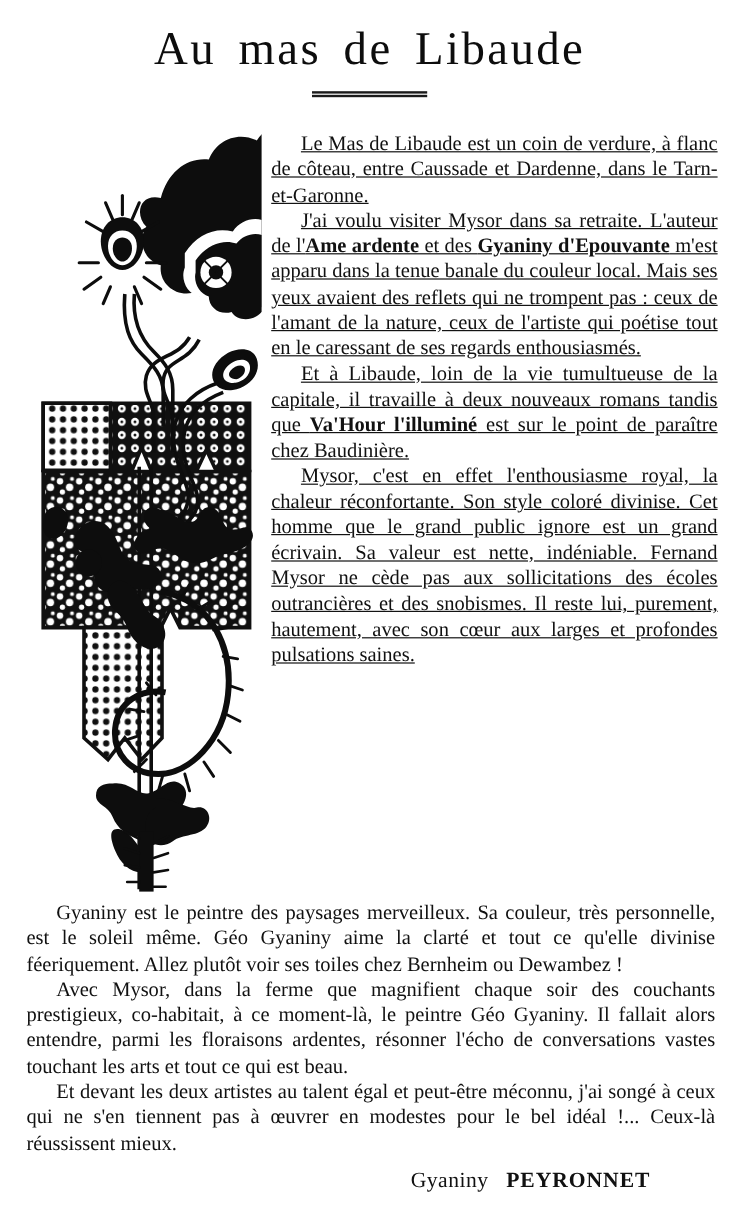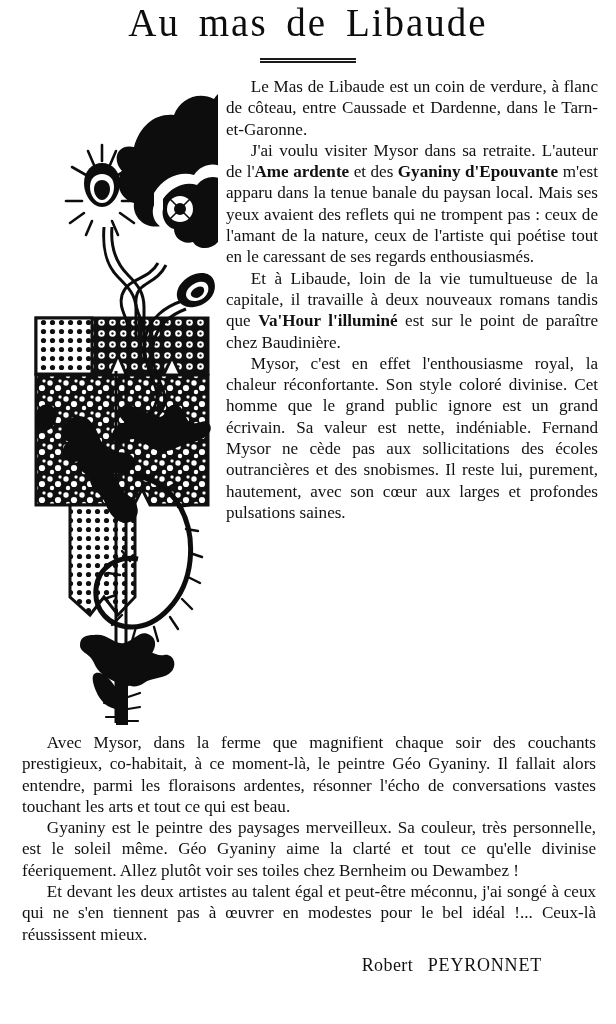--- a/index.html
+++ b/index.html
@@ -18,21 +18,21 @@
   .page {
     position: relative;
     width: 616px;
     height: 1024px;
     box-sizing: border-box;
     padding: 0 16px;
   }
 
   
   .title-block {
-    padding-top: 3px;
+    padding-top: 21px;
     text-align: center;
   }
   .article-title {
     font-family: "Liberation Serif", "DejaVu Serif", serif;
     font-size: 39px;
     line-height: 1.05;
     font-weight: 400;
     letter-spacing: 2.0px;
     word-spacing: 7px;
     margin: 0;
@@ -66,22 +66,23 @@
     left: 14px;
     top: 0;
     width: 188px;
     height: 652px;
   }
   .figure svg { display: block; width: 188px; height: 652px; }
 
   .col-right {
     position: absolute;
     left: 210px;
-    top: 1px;
+    top: 16px;
     width: 372px;
+    text-decoration: underline;
   }
 
   
   .bodytext p {
     margin: 0;
     text-align: justify;
     text-justify: inter-word;
     font-size: 17.1px;
     line-height: 21.3px;
     text-indent: 1.45em;
@@ -105,21 +106,21 @@
 
   .signature {
     margin-top: 10px;
     text-align: right;
     padding-right: 58px;
     font-size: 18px;
     letter-spacing: 0.4px;
     color: #111;
   }
   .signature .sig-first { font-variant: normal; }
-  .signature .sig-last { letter-spacing: 0.8px; }
+  .signature .sig-last { letter-spacing: 0.8px; font-weight: bold; }
 </style>
 </head>
 <body>
 
 <div class="page">
 
   <div class="title-block">
     <h1 class="article-title">Au mas de Libaude</h1>
     <div class="title-rule"></div>
   </div>
@@ -281,31 +282,31 @@
 
         <g fill="#0d0d0d">
           <circle cx="44" cy="376" r="11"></circle>
           <path d="M20 330 c10 4 8 18 0 24 -8 6-16-2-14-12 2-10 6-14 14-12 Z"></path>
         </g>
       </svg>
     </div>
 
     <div class="col-right bodytext">
       <p><span>Le Mas de Libaude est un coin de verdure, à flanc de côteau, entre Caussade et Dardenne, dans le Tarn-et-Garonne.</span></p>
-      <p><span>J'ai voulu visiter Mysor dans sa retraite. L'auteur de l'</span><b>Ame ardente</b><span> et des </span><b>Gyaniny d'Epouvante</b><span> m'est apparu dans la tenue banale du paysan local. Mais ses yeux avaient des reflets qui ne trompent pas : ceux de l'amant de la nature, ceux de l'artiste qui poétise tout en le caressant de ses regards enthousiasmés.</span></p>
+      <p><span>J'ai voulu visiter Mysor dans sa retraite. L'auteur de l'</span><b>Ame ardente</b><span> et des </span><b>Gyaniny d'Epouvante</b><span> m'est apparu dans la tenue banale du couleur local. Mais ses yeux avaient des reflets qui ne trompent pas : ceux de l'amant de la nature, ceux de l'artiste qui poétise tout en le caressant de ses regards enthousiasmés.</span></p>
       <p><span>Et à Libaude, loin de la vie tumultueuse de la capitale, il travaille à deux nouveaux romans tandis que </span><b>Va'Hour l'illuminé</b><span> est sur le point de paraître chez Baudinière.</span></p>
       <p><span>Mysor, c'est en effet l'enthousiasme royal, la chaleur réconfortante. Son style coloré divinise. Cet homme que le grand public ignore est un grand écrivain. Sa valeur est nette, indéniable. Fernand Mysor ne cède pas aux sollicitations des écoles outrancières et des snobismes. Il reste lui, purement, hautement, avec son cœur aux larges et profondes pulsations saines.</span></p>
     </div>
   </div>
 
   <div class="full-width">
+    <p>Gyaniny est le peintre des paysages merveilleux. Sa couleur, très personnelle, est le soleil même. Géo Gyaniny aime la clarté et tout ce qu'elle divinise féeriquement. Allez plutôt voir ses toiles chez Bernheim ou Dewambez !</p>
     <p>Avec Mysor, dans la ferme que magnifient chaque soir des couchants prestigieux, co-habitait, à ce moment-là, le peintre Géo Gyaniny. Il fallait alors entendre, parmi les floraisons ardentes, résonner l'écho de conversations vastes touchant les arts et tout ce qui est beau.</p>
-    <p>Gyaniny est le peintre des paysages merveilleux. Sa couleur, très personnelle, est le soleil même. Géo Gyaniny aime la clarté et tout ce qu'elle divinise féeriquement. Allez plutôt voir ses toiles chez Bernheim ou Dewambez !</p>
     <p>Et devant les deux artistes au talent égal et peut-être méconnu, j'ai songé à ceux qui ne s'en tiennent pas à œuvrer en modestes pour le bel idéal !... Ceux-là réussissent mieux.</p>
   </div>
 
   <div class="signature">
-    <span class="sig-first">Robert</span>
+    <span class="sig-first">Gyaniny</span>
     <span>&nbsp;</span>
     <span class="sig-last">PEYRONNET</span>
   </div>
 
 </div>
 
 </body></html>

